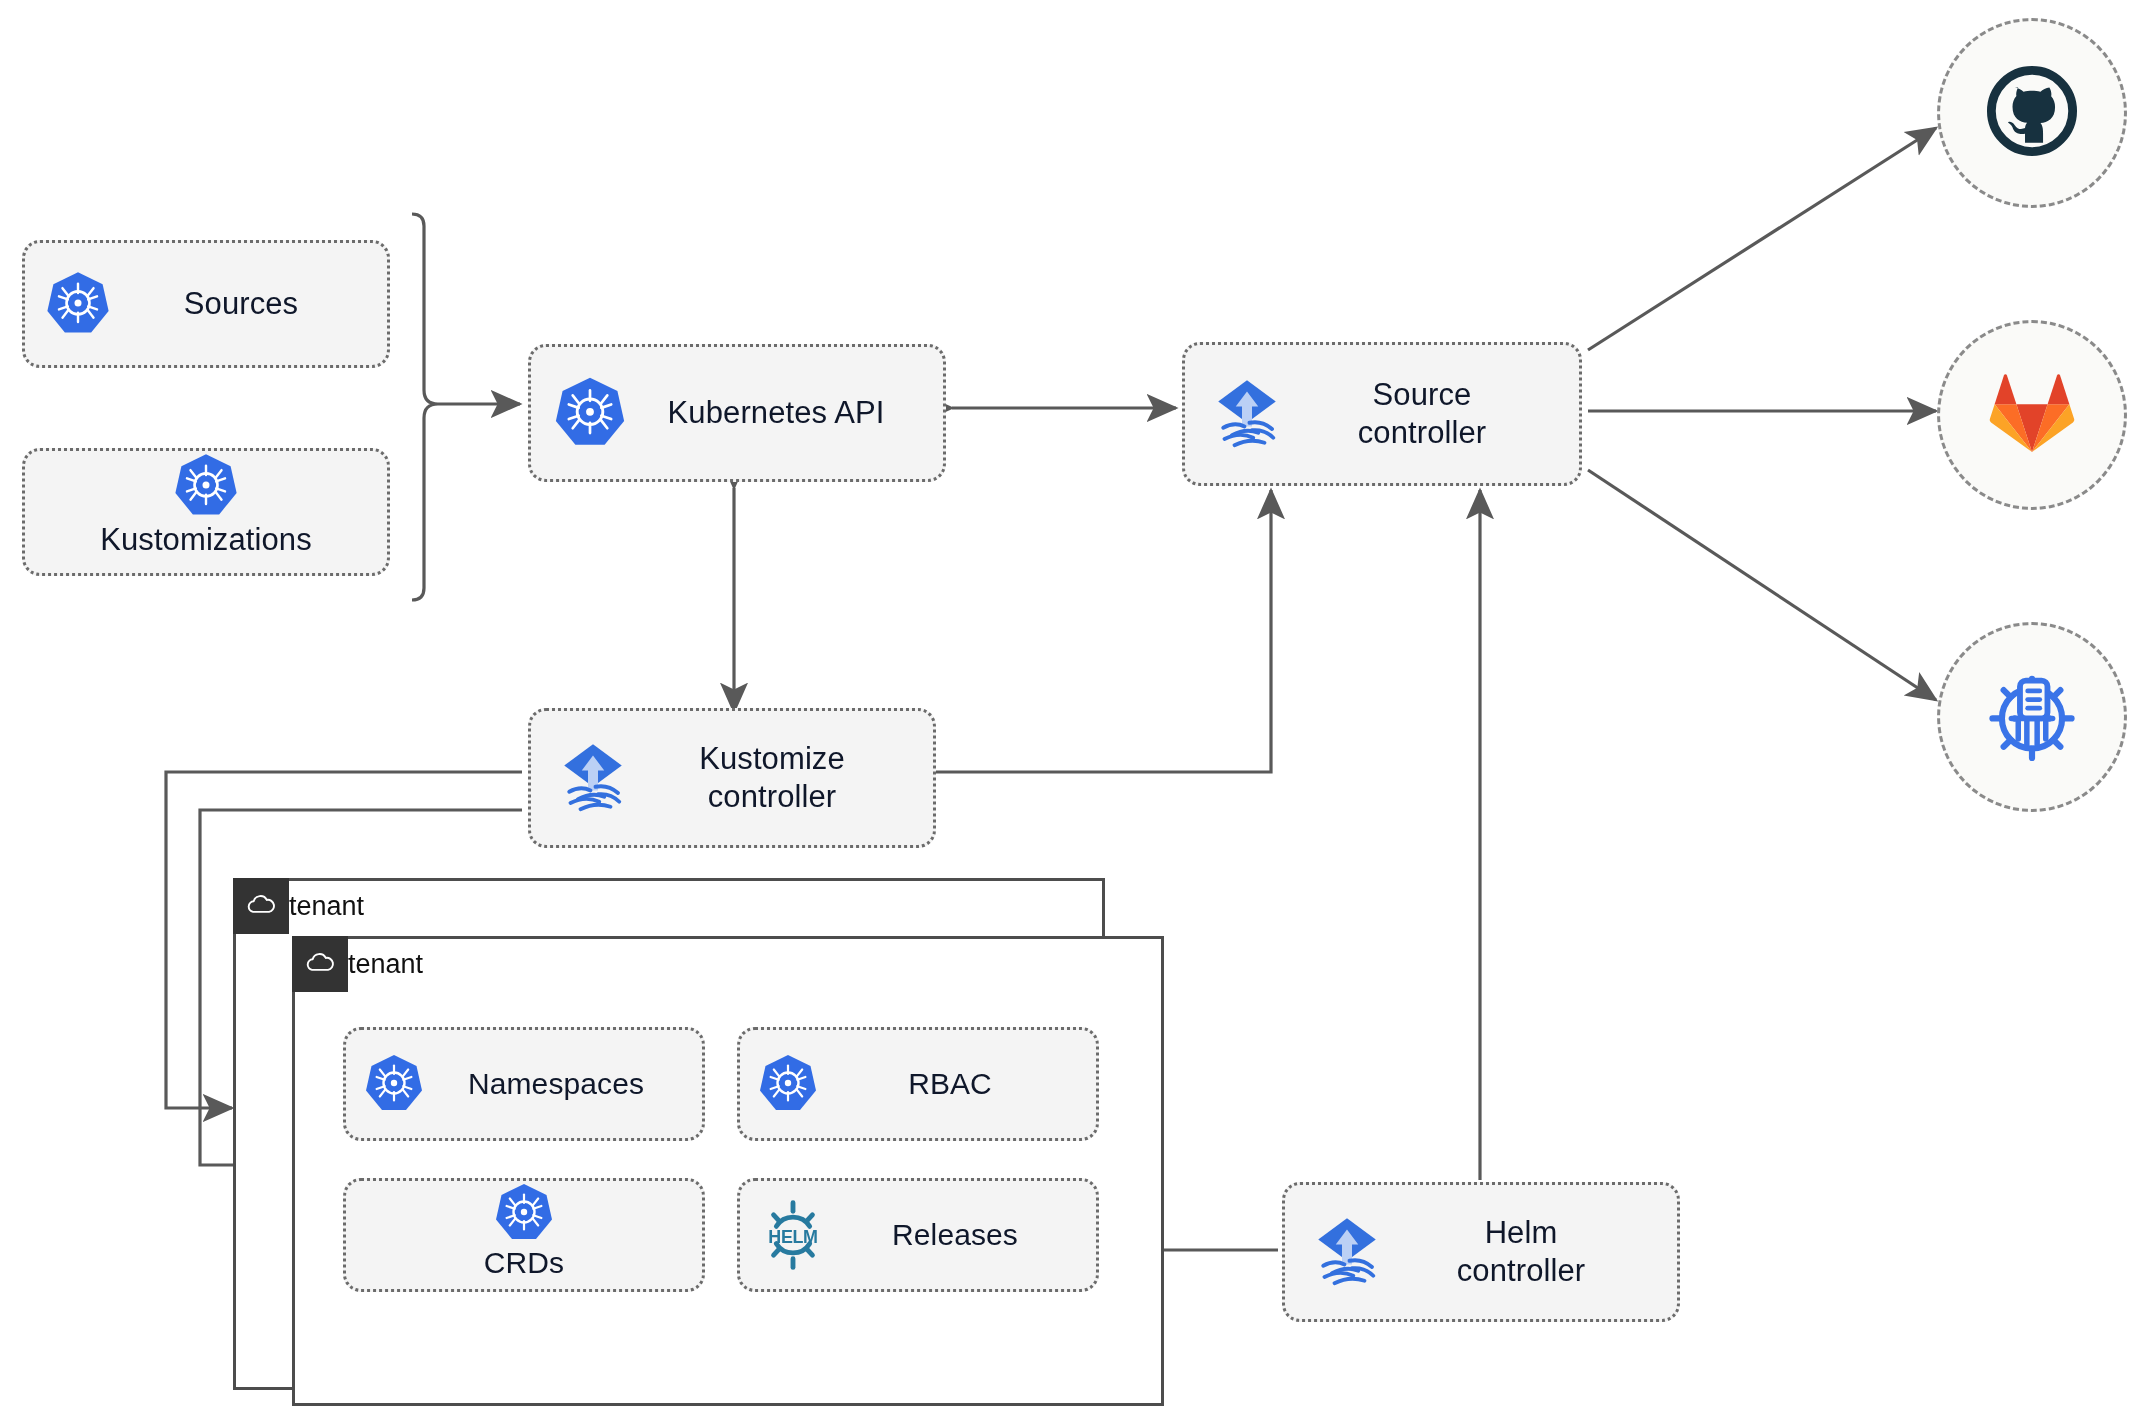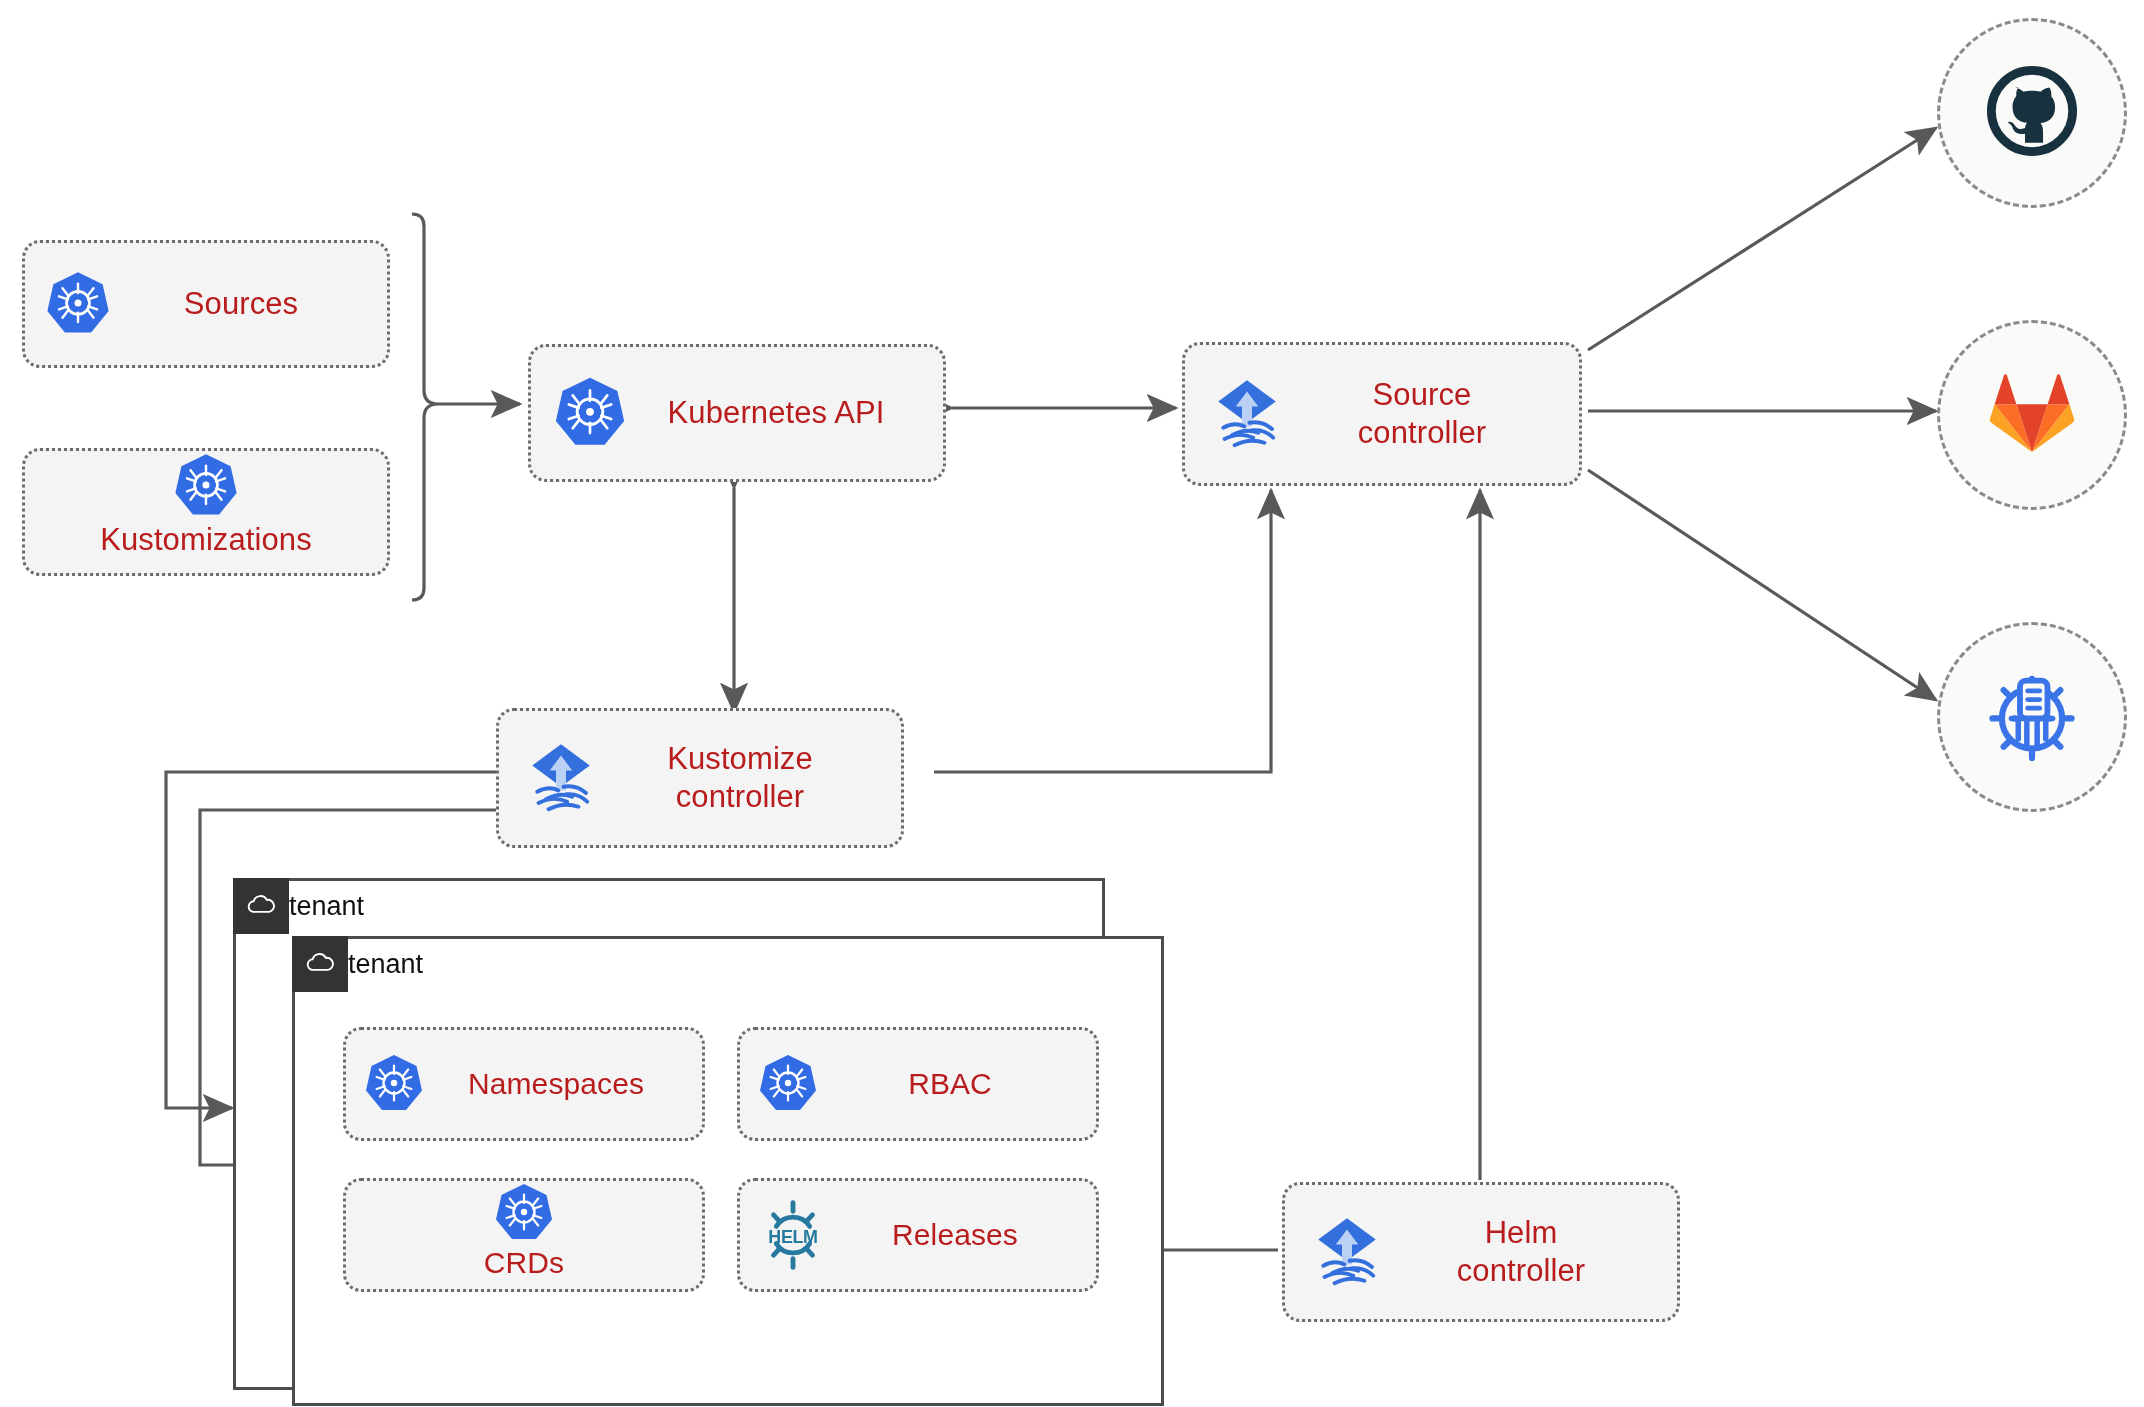--- a/index.html
+++ b/index.html
@@ -11,21 +11,21 @@
   .node{
     position:absolute;
     background:#f4f4f4;
     border:3px dotted #6b6b6b;
     border-radius:18px;
     box-sizing:border-box;
     display:flex;align-items:center;
   }
   .node .ico{flex:0 0 auto;display:flex;align-items:center;justify-content:center;}
   .node .lbl{
-    flex:1 1 auto;text-align:center;color:#b91c1c;
+    flex:1 1 auto;text-align:center;color:#0f172a;
     font-size:31px;line-height:1.22;letter-spacing:.1px;white-space:pre-line;
   }
   .node.small .lbl{font-size:30px;}
 
   .circ{
     position:absolute;border-radius:50%;
     background:#fafaf8;border:3px dashed #8a8a8a;
     box-sizing:border-box;display:flex;align-items:center;justify-content:center;
   }
 
@@ -162,21 +162,21 @@
           <path d="M22 57 q12 -6 24 -2"></path>
           <path d="M34 39 q10 -2 18 5"></path>
           <path d="M36 45 q10 -1 17 6"></path>
         </g>
       </svg>
     </span>
     <span class="lbl">Source
 controller</span>
   </div>
 
-  <div class="node" style="left:496px;top:708px;width:408px;height:140px;padding:0 22px;">
+  <div class="node" style="left:528px;top:708px;width:408px;height:140px;padding:0 22px;">
     <span class="ico">
       <svg width="80" height="80" viewBox="0 0 64 64">
         <path d="M32 5 L55 22 L32 39 L9 22 Z" fill="#3370DE"></path>
         <path d="M32 14 L41 26 L36 26 L36 42 L28 42 L28 26 L23 26 Z" fill="#BBD0F5"></path>
         <g stroke="#3370DE" stroke-width="3.1" stroke-linecap="round" fill="none">
           <path d="M13 43 q9 -5 17 -1"></path>
           <path d="M20 49 q11 -6 21 -2"></path>
           <path d="M14 52 q12 -6 23 -1"></path>
           <path d="M22 57 q12 -6 24 -2"></path>
           <path d="M34 39 q10 -2 18 5"></path>

